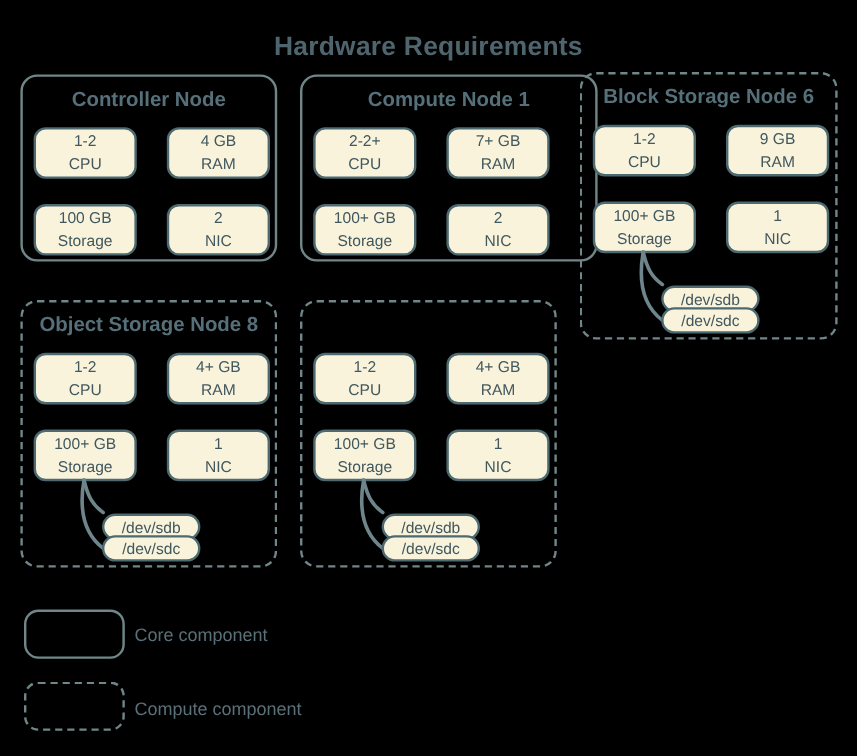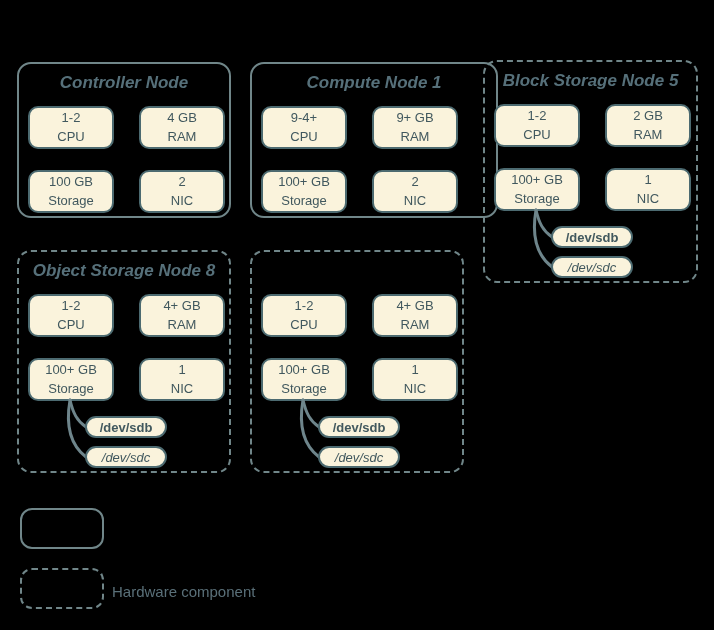--- a/index.html
+++ b/index.html
@@ -35,21 +35,20 @@
   .node.optional { border-style: dashed; }
   .node-title {
     position: absolute;
     top: 9px;
     left: 0;
     width: 100%;
     text-align: center;
     font-size: 17px;
     font-weight: 700;
     color: var(--node_title_text, #56707a);
-    font-style: italic;
   }
   .comp {
     position: absolute;
     width: 86px;
     height: 43px;
     background: var(--box_fill, #faf3dc);
     border: 2px solid var(--box_border, #4c6a70);
     border-radius: 10px;
     box-sizing: border-box;
     display: flex;
@@ -72,22 +71,22 @@
     background: var(--box_fill, #faf3dc);
     border: 2px solid var(--box_border, #4c6a70);
     border-radius: 11px;
     box-sizing: border-box;
     display: flex;
     align-items: center;
     justify-content: center;
     font-size: 13px;
     color: var(--box_text, #41585e);
   }
-  .pill.p1 { top: 164px; font-weight: bold; }
-  .pill.p2 { top: 194px; font-style: italic; }
+  .pill.p1 { top: 176px; }
+  .pill.p2 { top: 194px; }
   .connectors {
     position: absolute;
     left: 0;
     top: 0;
     pointer-events: none;
   }
   .connectors path {
     fill: none;
     stroke: var(--connector, #6e858b);
     stroke-width: 3;
@@ -111,20 +110,21 @@
     color: var(--legend_text, #5a7079);
   }
   .legend-label.l1 { top: 521px; }
   .legend-label.l2 { top: 583px; }
 </style>
 </head>
 <body>
 
 <div class="canvas">
 
+  <div class="diagram-title">Hardware Requirements</div>
 
   <div class="node core" style="left:17px; top:62px; width:214px; height:156px;">
     <div class="node-title">Controller Node</div>
     <div class="comp c1 r1">
       <span>1-2</span>
       <span>CPU</span>
     </div>
     <div class="comp c2 r1">
       <span>4 GB</span>
       <span>RAM</span>
@@ -135,45 +135,45 @@
     </div>
     <div class="comp c2 r2">
       <span>2</span>
       <span>NIC</span>
     </div>
   </div>
 
   <div class="node core" style="left:250px; top:62px; width:248px; height:156px;">
     <div class="node-title">Compute Node 1</div>
     <div class="comp c1 r1">
-      <span>9-4+</span>
-      <span>CPU</span>
-    </div>
-    <div class="comp c2 r1">
-      <span>9+ GB</span>
+      <span>2-2+</span>
+      <span>CPU</span>
+    </div>
+    <div class="comp c2 r1">
+      <span>7+ GB</span>
       <span>RAM</span>
     </div>
     <div class="comp c1 r2">
       <span>100+ GB</span>
       <span>Storage</span>
     </div>
     <div class="comp c2 r2">
       <span>2</span>
       <span>NIC</span>
     </div>
   </div>
 
   <div class="node optional" style="left:483px; top:60px; width:215px; height:223px;">
-    <div class="node-title">Block Storage Node 5</div>
-    <div class="comp c1 r1">
-      <span>1-2</span>
-      <span>CPU</span>
-    </div>
-    <div class="comp c2 r1">
-      <span>2 GB</span>
+    <div class="node-title">Block Storage Node 6</div>
+    <div class="comp c1 r1">
+      <span>1-2</span>
+      <span>CPU</span>
+    </div>
+    <div class="comp c2 r1">
+      <span>9 GB</span>
       <span>RAM</span>
     </div>
     <div class="comp c1 r2">
       <span>100+ GB</span>
       <span>Storage</span>
     </div>
     <div class="comp c2 r2">
       <span>1</span>
       <span>NIC</span>
     </div>
@@ -230,16 +230,17 @@
     </div>
     <svg class="connectors" width="210" height="219" viewBox="0 0 210 219">
       <path d="M 51 148 C 54 161, 58 169, 67 175"></path>
       <path d="M 51 148 C 47 171, 50 192, 67 205"></path>
     </svg>
     <div class="pill p1">/dev/sdb</div>
     <div class="pill p2">/dev/sdc</div>
   </div>
 
   <div class="legend-swatch solid"></div>
+  <div class="legend-label l1">Core component</div>
   <div class="legend-swatch dashed"></div>
-  <div class="legend-label l2">Hardware component</div>
+  <div class="legend-label l2">Compute component</div>
 
 </div>
 
 </body></html>

